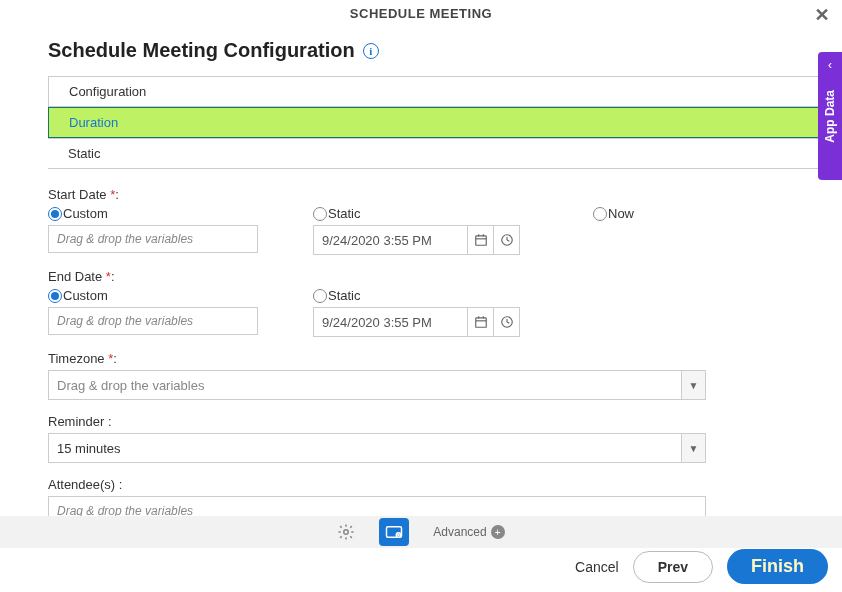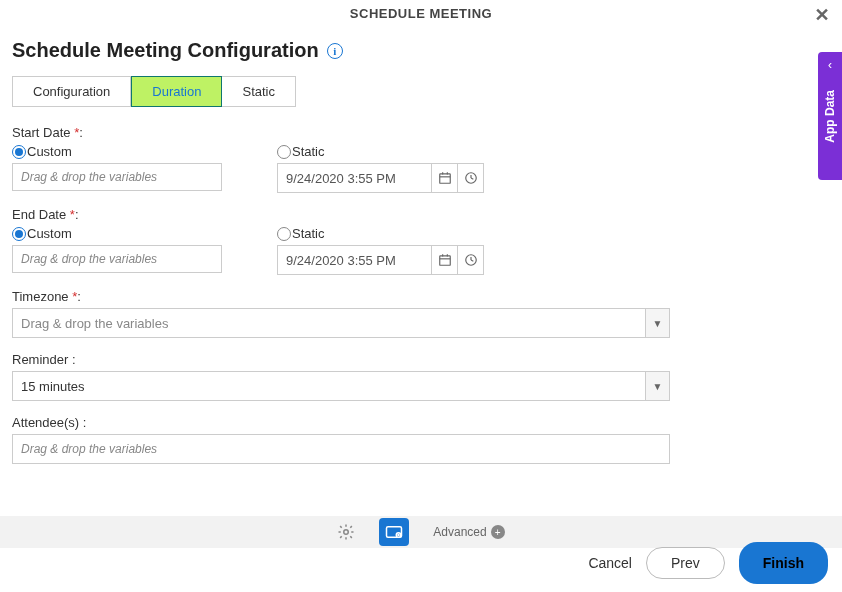--- a/index.html
+++ b/index.html
@@ -1,22 +1,22 @@
 <!DOCTYPE html>
 <html><head>
 <meta charset="utf-8">
 <style>
 * { box-sizing: border-box; margin: 0; padding: 0; }
 body { font-family: Arial, sans-serif; font-size: 13px; color: #333; background: #fff; width: 842px; height: 592px; position: relative; overflow: hidden; }
 .header { text-align: center; padding: 6px 0; font-size: 13px; font-weight: 600; color: #444; position: relative; letter-spacing: 0.5px; }
 .close-icon { position: absolute; right: 12px; top: 4px; font-size: 18px; color: #666; cursor: pointer; }
-.content { padding: 12px 12px 0 12px; }
+.content { padding: 12px 12px 0 12px; margin-left: 36px; }
 .page-title { font-size: 20px; font-weight: 700; color: #222; display: inline-flex; align-items: center; gap: 8px; margin-bottom: 14px; }
 .info-icon { width: 16px; height: 16px; border: 1.5px solid #1976d2; border-radius: 50%; color: #1976d2; font-size: 11px; font-weight: 700; display: inline-flex; align-items: center; justify-content: center; font-family: Georgia,serif; }
-.tabs { display: flex; margin-bottom: 18px; }
+.tabs { display: flex; margin-bottom: 18px; flex-direction: column; }
 .tab { padding: 7px 20px; border: 1px solid #ccc; background: #fff; font-size: 13px; cursor: pointer; color: #333; }
 .tab + .tab { border-left: none; }
 .tab.active { border: 1px solid #0f766e; color: #1976d2; background: #bef264; }
 .field-label { font-size: 13px; color: #333; margin-bottom: 4px; }
 .req { color: #d32f2f; }
 .radio-row { display: flex; align-items: flex-start; }
 .radio-col1 { width: 265px; }
 .radio-col2 { width: 280px; }
 .radio-col3 { flex: 1; }
 .radio-opt { display: flex; align-items: flex-end; gap: 1px; font-size: 13px; margin-bottom: 4px; }
@@ -35,22 +35,22 @@
 .select-caret { width: 24px; border-left: 1px solid #ccc; background: #f5f5f5; display: flex; align-items: center; justify-content: center; font-size: 10px; color: #666; }
 .plain-input { width: 658px; height: 30px; border: 1px solid #ccc; padding: 0 8px; margin-top: 4px; font-style: italic; color: #888; font-size: 12px; display: flex; align-items: center; }
 .section-gap { height: 14px; }
 .bottom-bar { position: absolute; bottom: 44px; left: 0; right: 0; background: #f2f2f2; height: 32px; display: flex; align-items: center; justify-content: center; gap: 24px; }
 .gear-icon { width: 18px; height: 18px; display: flex; align-items: center; justify-content: center; color: #888; font-size: 16px; }
 .code-icon { width: 30px; height: 28px; background: #1976d2; border-radius: 4px; display: flex; align-items: center; justify-content: center; color: #fff; font-size: 14px; }
 .advanced-text { font-size: 12px; color: #666; display: flex; align-items: center; gap: 4px; }
 .plus-circle { width: 14px; height: 14px; border-radius: 50%; background: #888; color: #fff; font-size: 10px; display: flex; align-items: center; justify-content: center; }
 .button-row { position: absolute; bottom: 8px; right: 14px; display: flex; align-items: center; gap: 14px; }
 .btn-text { font-size: 14px; color: #333; cursor: pointer; }
-.btn-outline { padding: 7px 24px; border: 1.5px solid #bbb; border-radius: 18px; font-size: 14px; font-weight: 400; color: #333; cursor: pointer; background: #fff; }
-.btn-primary { padding: 13px 24px; border-radius: 18px; background: #1976d2; color: #000000; font-size: 14px; font-weight: 700; cursor: pointer; border: none; }
+.btn-outline { padding: 7px 24px; border: 1.5px solid #bbb; border-radius: 18px; font-size: 14px; font-weight: 700; color: #333; cursor: pointer; background: #fff; }
+.btn-primary { padding: 7px 24px; border-radius: 18px; background: #1976d2; color: #fef9c3; font-size: 18px; font-weight: 700; cursor: pointer; border: none; }
 .side-tab { position: absolute; right: 0; top: 52px; width: 24px; height: 128px; background: #7b2fd6; color: #fff; display: flex; align-items: center; justify-content: center; border-top-left-radius: 4px; border-bottom-left-radius: 4px; }
 .side-tab-text { writing-mode: vertical-rl; transform: rotate(180deg); font-size: 12px; font-weight: 600; }
 .side-chevron { position: absolute; top: 6px; font-size: 12px; color: #fff; }
 </style>
 </head>
 <body>
 
 <div class="header">
   <span>SCHEDULE MEETING</span>
   <span class="close-icon">✕</span>
@@ -95,20 +95,26 @@
               <line x1="16" y1="2" x2="16" y2="6"></line>
             </svg>
         </div>
         <div class="icon-btn">
           <svg width="14" height="14" viewBox="0 0 24 24" fill="none" stroke="#666" stroke-width="2">
               <circle cx="12" cy="12" r="9"></circle>
               <line x1="12" y1="7" x2="12" y2="12"></line>
               <line x1="12" y1="12" x2="16" y2="14"></line>
             </svg>
         </div>
+      </div>
+    </div>
+    <div class="radio-col3">
+      <div class="radio-opt">
+        <span class="radio"></span>
+        <span>Now</span>
       </div>
     </div>
   </div>
 
   <div class="section-gap"></div>
 
   
   <div class="field-label">
     <span>End Date </span><span class="req">*</span><span>:</span>
   </div>

